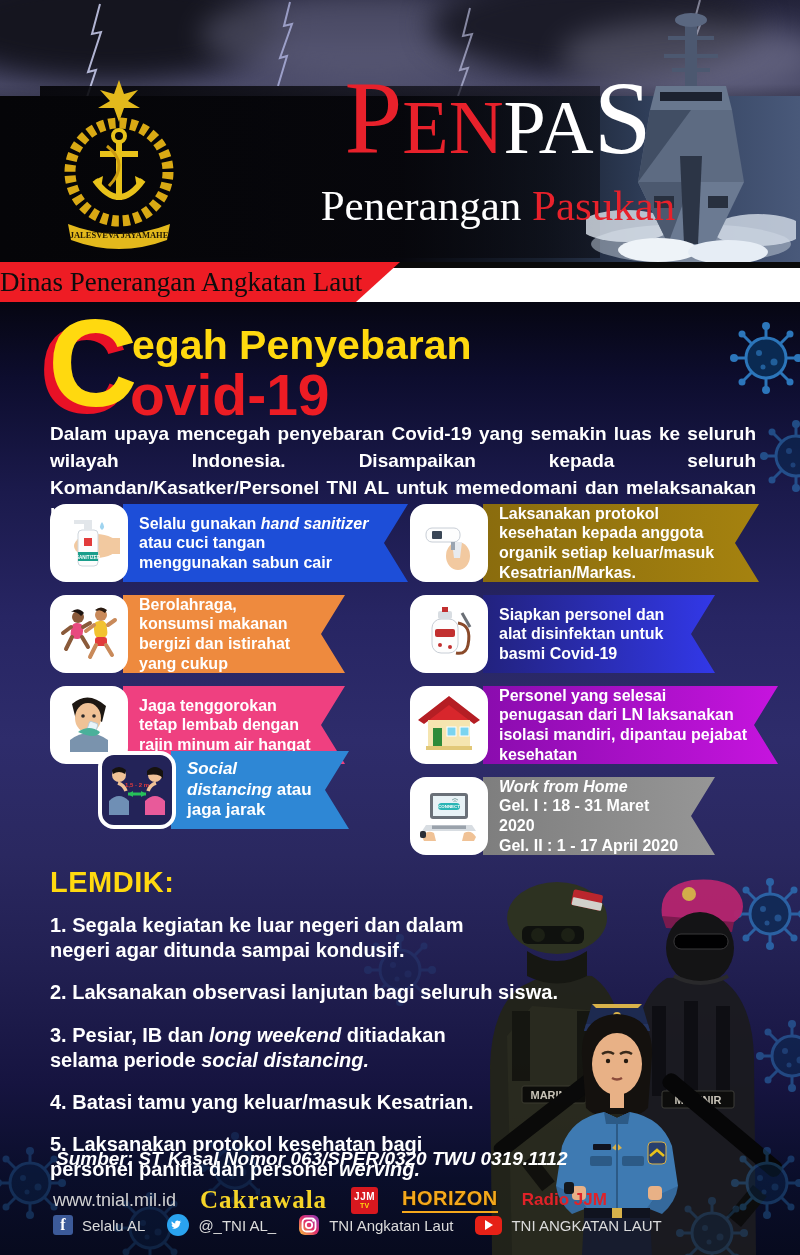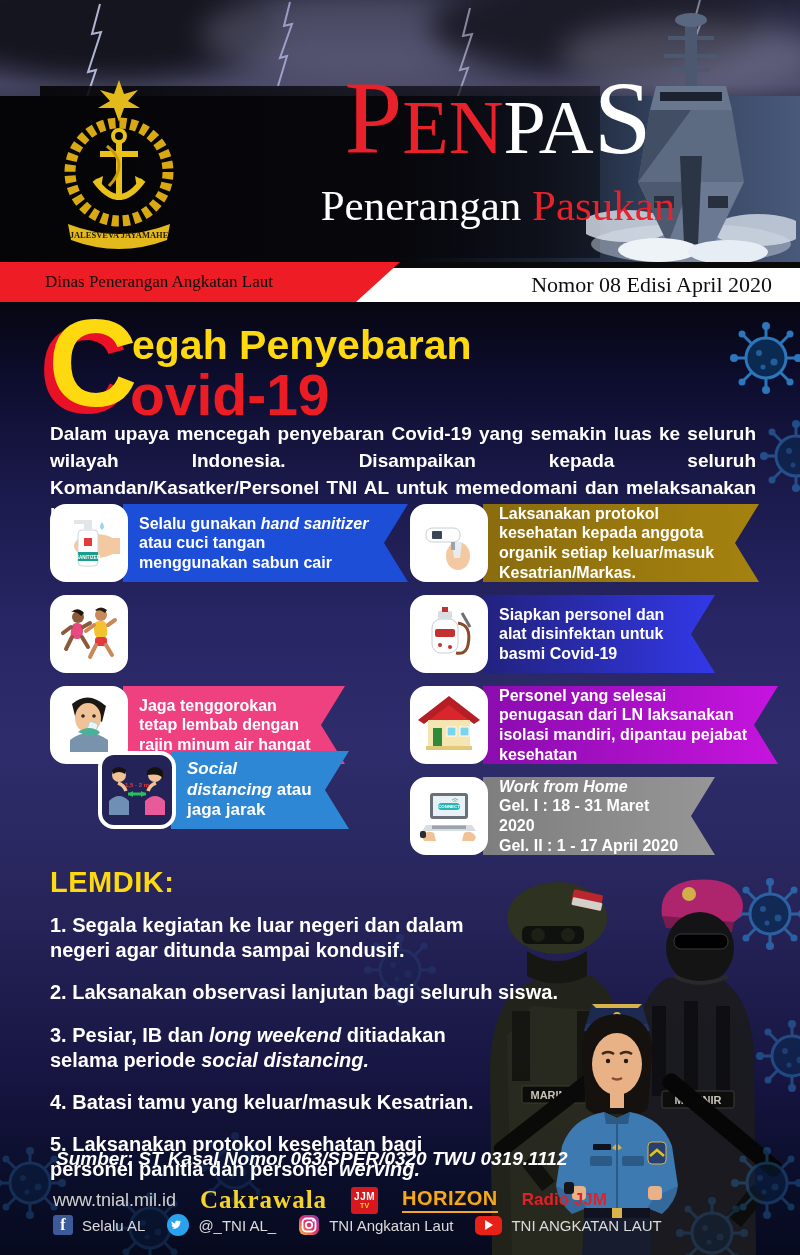--- a/index.html
+++ b/index.html
@@ -22,21 +22,21 @@
   .red{color:#e8212b;} .white{color:#ffffff;}
   .brand-sub{position:absolute;left:288px;top:182px;width:420px;text-align:center;
     font-family:"Liberation Serif",serif;font-size:43px;line-height:1.1;}
   .emblem{position:absolute;left:52px;top:74px;}
 
   
   .ribbon{position:absolute;left:0;top:262px;width:800px;height:40px;background:#ffffff;
     border-top:6px solid #0a0a0a;box-sizing:border-box;}
   .ribbon-red{position:absolute;left:0;top:-6px;width:400px;height:40px;background:#ee1c24;
     clip-path:polygon(0 0,100% 0,89% 100%,0 100%);display:flex;align-items:center;}
-  .ribbon-red span{font-family:"Liberation Serif",serif;font-size:17px;color:#0d0d0d;padding-left:45px;}
+  .ribbon-red span{font-family:"Liberation Serif",serif;font-size:27px;color:#0d0d0d;}
   .ribbon-right{position:absolute;right:28px;top:0;height:34px;display:flex;align-items:center;
     font-family:"Liberation Serif",serif;font-size:22px;color:#0d0d0d;}
 
   
   .content{position:absolute;left:0;top:302px;width:800px;height:953px;
     background:linear-gradient(180deg,#060612 0%,#0d0d2e 8%,#1b1a4c 20%,#272563 33%,#2e2c6b 46%,#2a2860 58%,#211f51 70%,#161440 82%,#0a0e2a 92%,#070a1e 100%);}
   .deco{position:absolute;}
 
   
   .big-c{position:absolute;left:48px;top:306px;font-size:124px;font-weight:bold;color:#ffd90f;
@@ -153,21 +153,20 @@
     </svg>
 
     <div class="brand"><span class="cap red">P</span><span class="mid red">EN</span><span class="mid white">PA</span><span class="cap white">S</span></div>
     <div class="brand-sub"><span class="white">Penerangan </span><span class="red">Pasukan</span></div>
   </div>
 
   <div class="ribbon">
     <div class="ribbon-red">
       <span>Dinas Penerangan Angkatan Laut</span>
     </div>
-    <div class="ribbon-right">Nomor 08 Edisi April 2020</div>
   </div>
 
   <div class="content"></div>
   <svg width="0" height="0" style="position:absolute;">
     <defs>
       <g id="virus">
         <circle r="20" fill="#0a2c55" stroke="#2e7cc3" stroke-width="3"></circle>
         <g stroke="#2e7cc3" stroke-width="3">
           <line x1="0" y1="-20" x2="0" y2="-30"></line>
             <line x1="0" y1="20" x2="0" y2="30"></line>
@@ -261,20 +260,23 @@
           <path d="M13 9 q7 -6 13 1 l-3 3 q-5 -5 -10 -4z" fill="#1d1410"></path>
         <rect x="13" y="20" width="12" height="16" rx="5" fill="#e84a7f" transform="rotate(8 19 28)"></rect>
         <path d="M14 34 L8 46 M24 34 L30 44 M13 24 L5 30 M25 24 L32 20" stroke="#8a5a3a" stroke-width="4" fill="none" stroke-linecap="round"></path>
         <circle cx="43" cy="12" r="6" fill="#c98a5a"></circle>
           <path d="M37 7 q6 -5 12 0 l-2 3 q-5 -4 -8 -2z" fill="#2a1a10"></path>
         <rect x="36" y="18" width="13" height="17" rx="5" fill="#f2c230" transform="rotate(-6 42 26)"></rect>
         <rect x="37" y="34" width="12" height="9" rx="3" fill="#e23b3b"></rect>
         <path d="M38 42 L32 54 M48 42 L54 52 M36 22 L28 28 M50 22 L57 17" stroke="#c98a5a" stroke-width="4" fill="none" stroke-linecap="round"></path>
       </svg>
     </div>
+    <div class="banner c2">
+      <p><span>Berolahraga, konsumsi makanan bergizi dan istirahat yang cukup</span><em></em><span></span></p>
+    </div>
   </div>
 
   <div class="item" style="left:410px;top:595px;">
     <div class="ibox">
       <svg width="62" height="62" viewBox="0 0 62 62">
         <rect x="14" y="16" width="26" height="34" rx="9" fill="#fdfdfd" stroke="#c8ced6"></rect>
         <rect x="20" y="8" width="14" height="8" rx="2" fill="#d8dde2"></rect>
         <rect x="24" y="4" width="6" height="5" fill="#c23030"></rect>
         <rect x="17" y="26" width="20" height="8" rx="2" fill="#c23030"></rect>
         <path d="M40 20 q14 2 10 22 q-2 10 -12 8" fill="none" stroke="#8a4a2a" stroke-width="3"></path>

